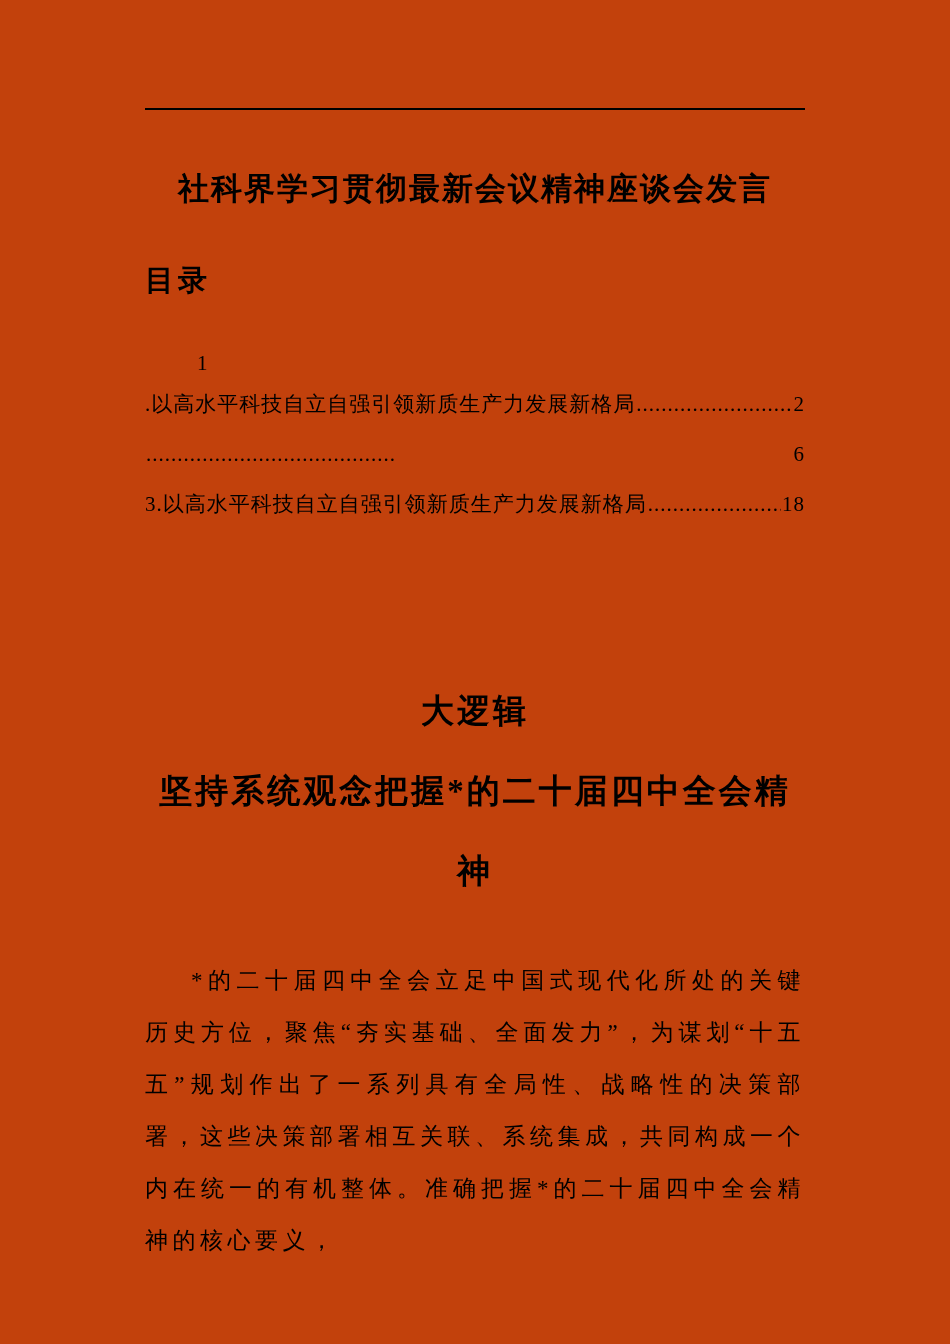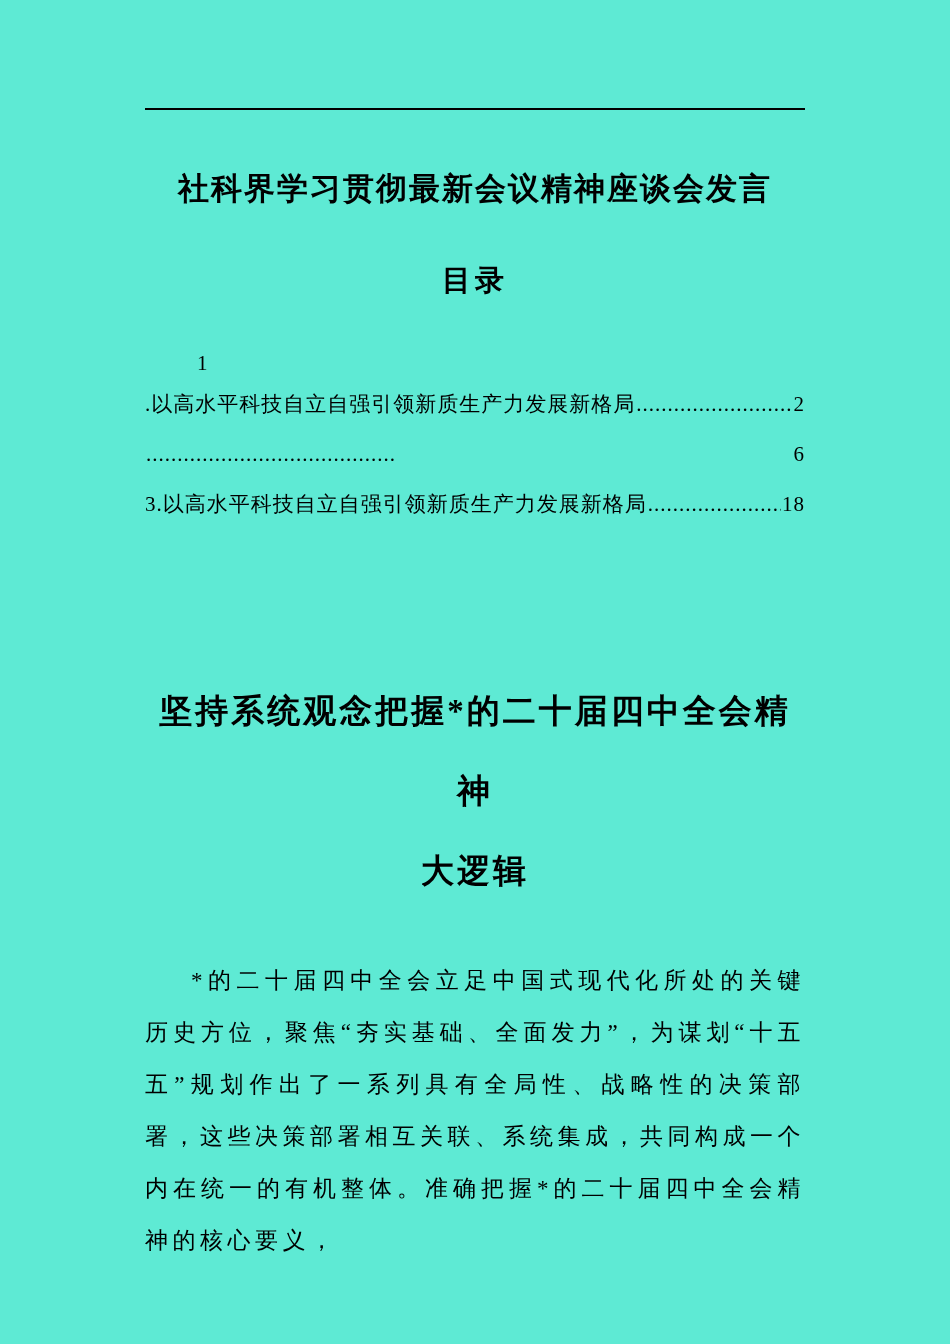--- a/index.html
+++ b/index.html
@@ -5,21 +5,21 @@
   html, body {
     margin: 0;
     padding: 0;
     background: #ffffff;
   }
   .page {
     position: relative;
     width: 950px;
     height: 1344px;
     margin: 0 auto;
-    background: #5eead4;
+    background: #c2410c;
     color: #000000;
     font-family: "Liberation Serif", "DejaVu Serif", serif;
     box-sizing: border-box;
     padding: 108px 145px 0 145px;
     overflow: hidden;
   }
   .top-rule {
     border-top: 2px solid #000000;
     width: 100%;
     height: 0;
@@ -30,21 +30,20 @@
     font-size: 31px;
     font-weight: bold;
     letter-spacing: 2px;
   }
   .doc-title .t-line {
     display: block;
     line-height: 82px;
   }
   .toc-heading {
     margin-top: 14px;
-    text-align: center;
     font-size: 29px;
     font-weight: bold;
     letter-spacing: 4px;
     line-height: 58px;
   }
   .toc-block {
     margin-top: 38px;
     font-size: 21px;
   }
   .toc-stray {
@@ -120,19 +119,19 @@
     </div>
 
     <div class="toc-entry">
       <span class="toc-label">3.以高水平科技自立自强引领新质生产力发展新格局</span>
       <span class="toc-leader">........................................</span>
       <span class="toc-page">18</span>
     </div>
   </div>
 
   <h2 class="section-title">
+    <span class="t-line">大逻辑</span>
     <span class="t-line">坚持系统观念把握*的二十届四中全会精神</span>
-    <span class="t-line">大逻辑</span>
   </h2>
 
   <p class="body-paragraph">*的二十届四中全会立足中国式现代化所处的关键历史方位，聚焦“夯实基础、全面发力”，为谋划“十五五”规划作出了一系列具有全局性、战略性的决策部署，这些决策部署相互关联、系统集成，共同构成一个内在统一的有机整体。准确把握*的二十届四中全会精神的核心要义，</p>
 
 </div>
 
 </body></html>

